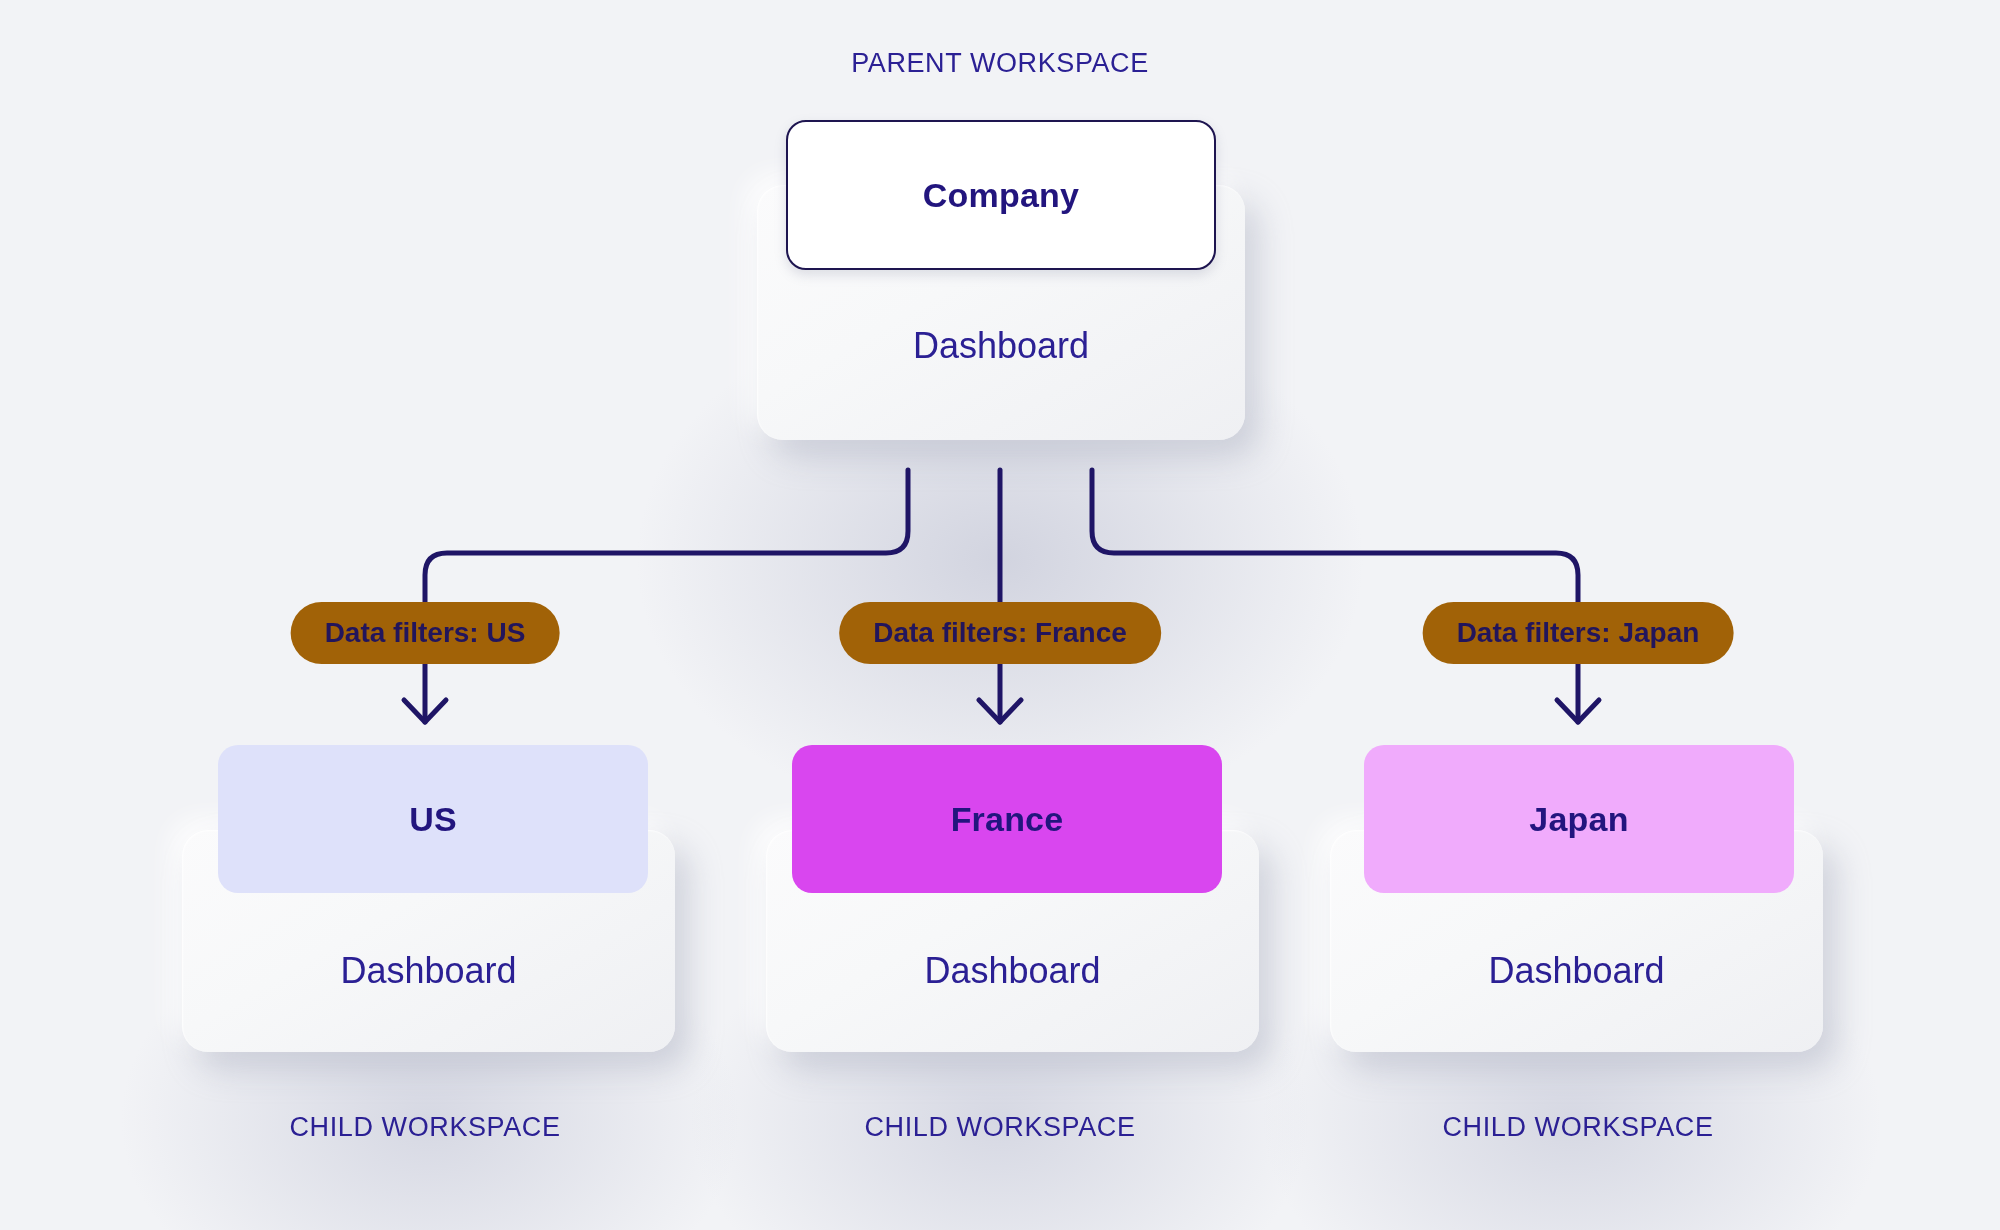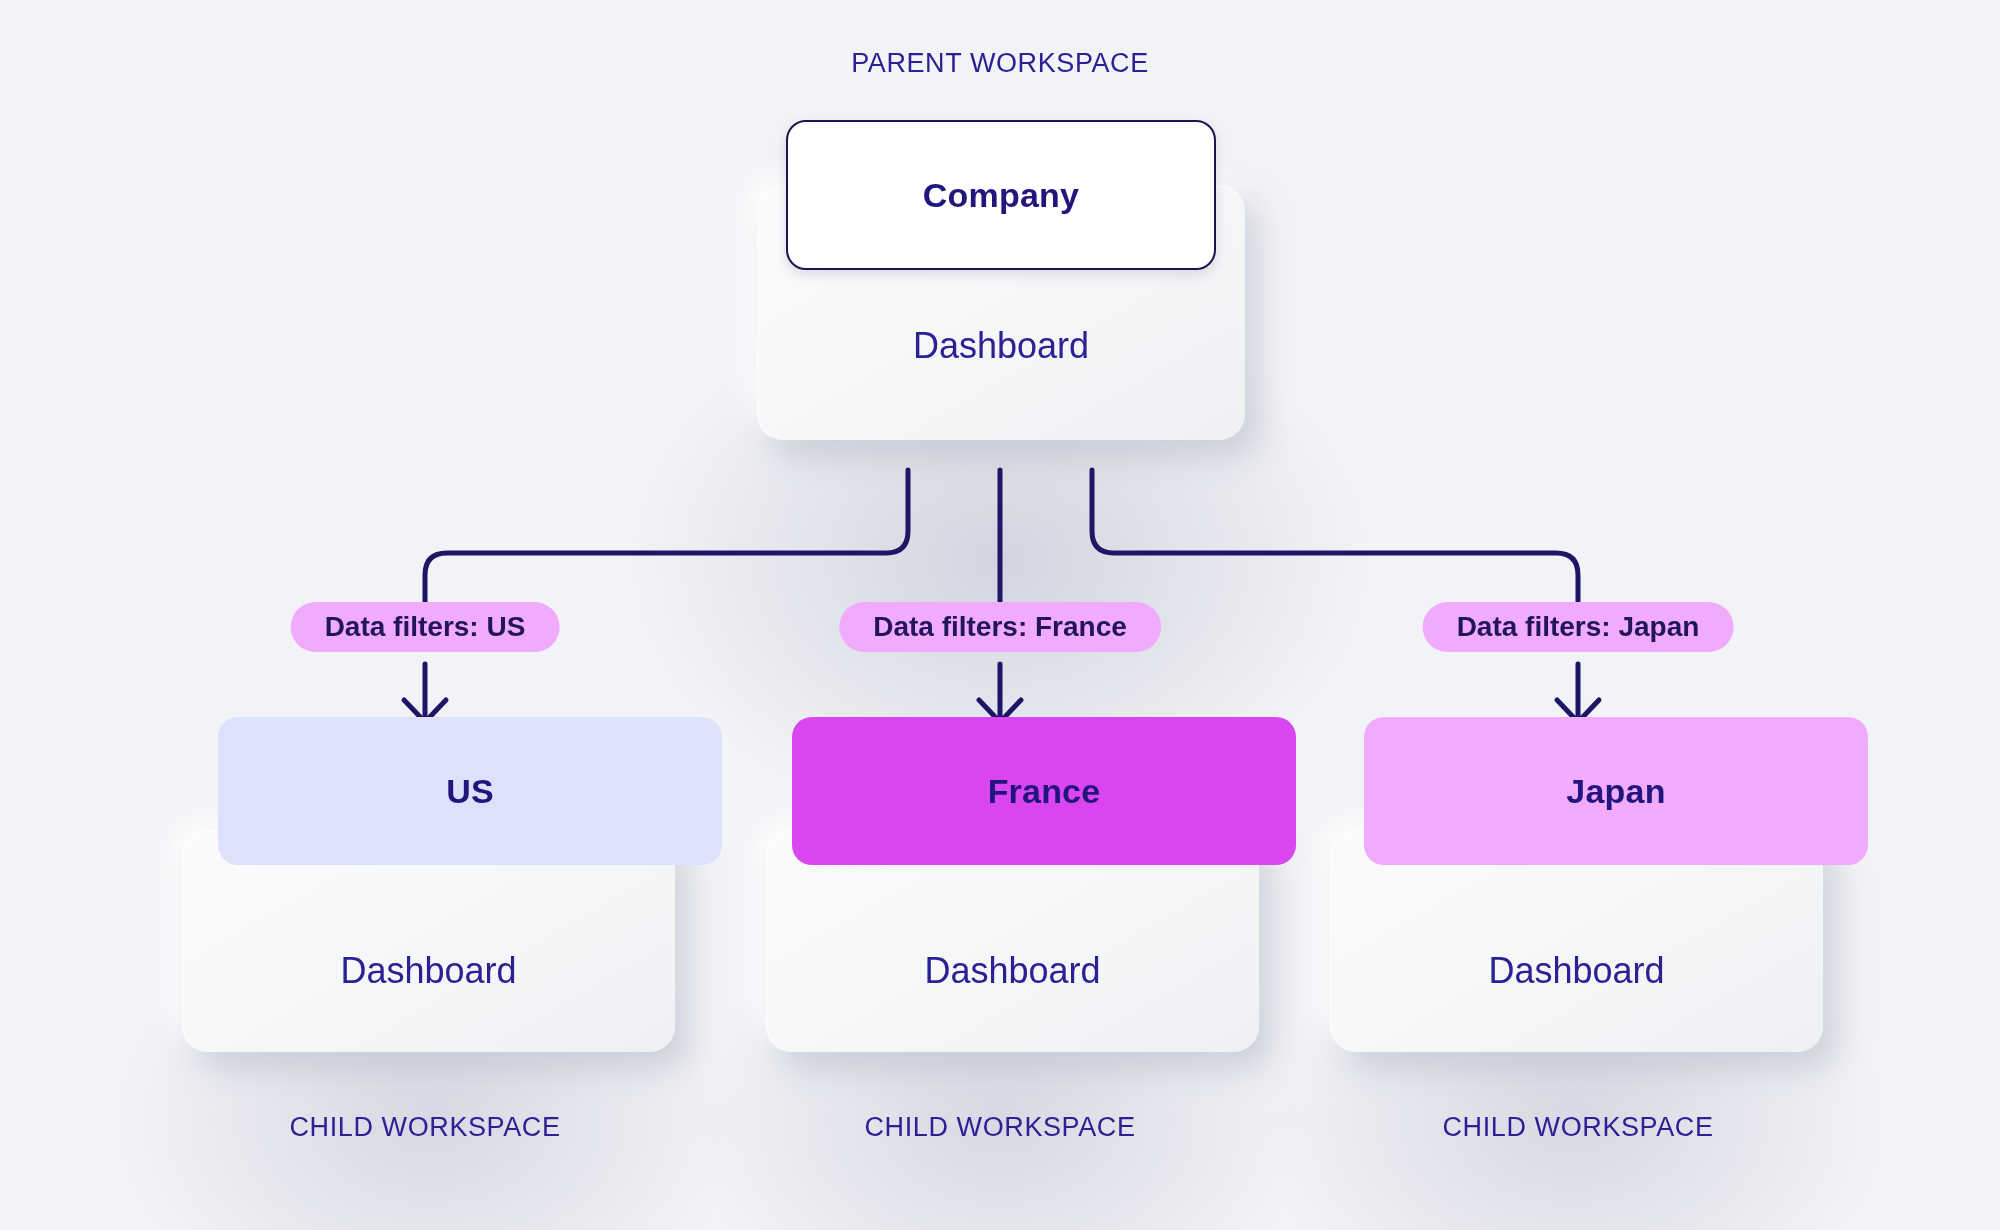--- a/index.html
+++ b/index.html
@@ -106,23 +106,23 @@
   #wires {
     position: absolute;
     left: 0; top: 0;
     width: 2000px; height: 1230px;
     pointer-events: none;
   }
 
   
   .pill {
     position: absolute;
-    height: 50px;
+    height: 62px;
     border-radius: 31px;
-    background: #f0abfc;
+    background: #a16207;
     display: flex;
     align-items: center;
     justify-content: center;
     color: #22155c;
     font-size: 28px;
     font-weight: 700;
     white-space: nowrap;
     padding: 0 34px;
     transform: translateX(-50%);
   }
@@ -135,24 +135,24 @@
   #child-dash-us     { left: 182px;  top: 830px; }
   #child-dash-france { left: 766px;  top: 830px; }
   #child-dash-japan  { left: 1330px; top: 830px; }
 
   .child-dash-text { top: 950px; width: 493px; }
   #child-dash-text-us     { left: 182px; }
   #child-dash-text-france { left: 766px; }
   #child-dash-text-japan  { left: 1330px; }
 
   .country-chip {
-    width: 504px;
+    width: 430px;
     height: 148px;
     border-radius: 20px;
-    top: 717px;
+    top: 745px;
   }
   #chip-us     { left: 218px;  background: #dee1fa; }
   #chip-france { left: 792px;  background: #d946ef; }
   #chip-japan  { left: 1364px; background: #f0abfc; }
 
   #child-label-us     { left: 425px;  top: 1112px; }
   #child-label-france { left: 1000px; top: 1112px; }
   #child-label-japan  { left: 1578px; top: 1112px; }
 </style>
 </head>

